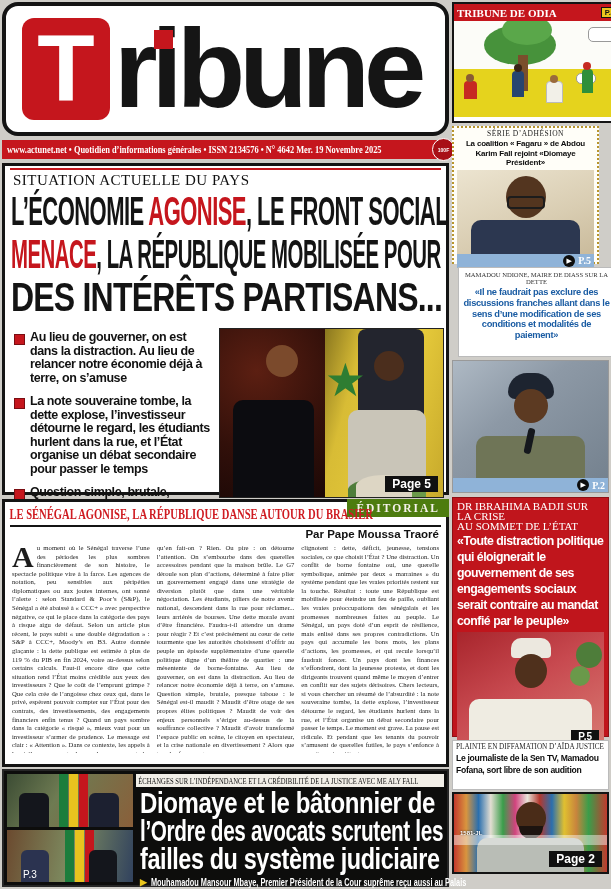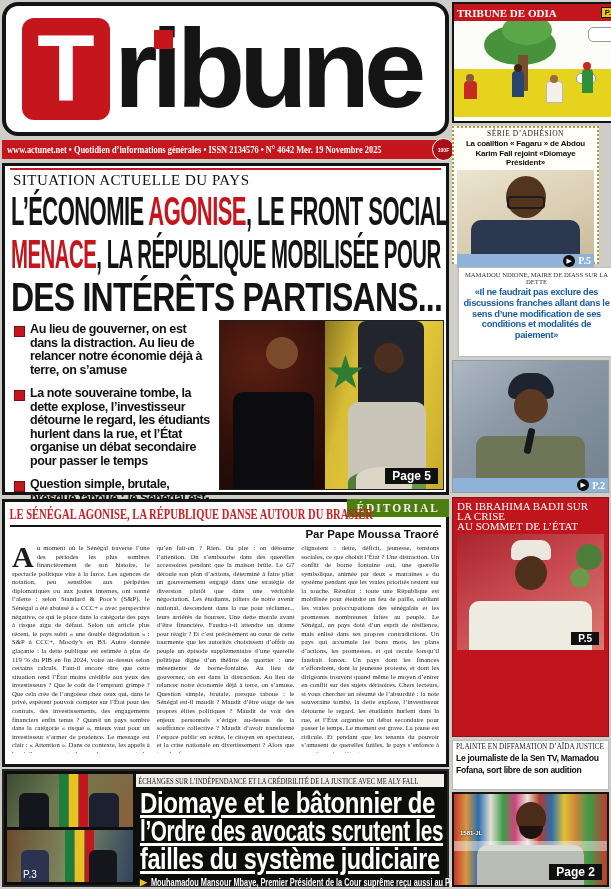--- a/index.html
+++ b/index.html
@@ -27,21 +27,21 @@
          border:1px solid #fff;color:#fff;font-size:5px;font-weight:bold;display:flex;align-items:center;justify-content:center;}
 
   
   #lead{left:2px;top:163px;width:447px;height:332px;}
   .red-rule{height:2px;background:#c5161d;margin:2px 5px 0;}
   .kicker-main{font-family:"Liberation Serif",serif;font-size:15px;color:#111;padding:2px 8px 0;letter-spacing:.5px;}
   #headline{padding:1px 6px 0;}
   .hl{display:block;white-space:nowrap;font-weight:bold;font-size:40px;line-height:43px;
       letter-spacing:-1px;transform-origin:0 60%;}
   .hl .d{color:#141414;} .hl .r{color:#c5161d;}
-  #lead-content{display:flex;margin-top:1px;}
+  #lead-content{display:flex;margin-top:9px;}
   #bullets{width:214px;padding:3px 4px 0 9px;box-sizing:border-box;}
   .bullet-item{display:flex;gap:5px;margin-bottom:10px;}
   .bullet-sq{flex:0 0 9px;width:9px;height:9px;background:#c5161d;border:1px solid #7a0d12;margin-top:3px;}
   .bullet-text{font-weight:bold;font-size:12.5px;line-height:13.5px;letter-spacing:-.4px;color:#111;}
   #lead-photo{position:relative;flex:1;height:168px;display:flex;border:1px solid #222;margin-right:2px;}
   .pl{width:47%;background:radial-gradient(circle at 35% 25%,#5c1f12 0%,#32100a 55%,#1c0806 100%);position:relative;overflow:hidden;}
   .pr{flex:1;background:linear-gradient(105deg,#8a771f 0%,#d8bc35 25%,#e6ca3a 60%,#c7a92c 100%);position:relative;overflow:hidden;}
   .head{position:absolute;border-radius:50%;}
   .torso{position:absolute;border-radius:10px 10px 0 0;}
   .star{position:absolute;left:0;top:28px;color:#2e7d32;font-size:46px;line-height:46px;}
@@ -69,21 +69,21 @@
   #bphotos{position:absolute;left:3px;top:3px;width:126px;height:108px;display:flex;flex-direction:column;gap:3px;}
   .bp{flex:1;position:relative;overflow:hidden;}
   .bp1{background:linear-gradient(120deg,#3c4c34 0%,#6e7b52 40%,#8a5f3a 100%);}
   .bp2{background:linear-gradient(100deg,#6b4a2f 0%,#7d8b60 50%,#31425e 100%);}
   .flagstripe{position:absolute;top:0;width:9px;height:100%;}
   .fig{position:absolute;bottom:0;border-radius:6px 6px 0 0;background:#14161c;}
   .p3{position:absolute;left:16px;bottom:2px;color:#fff;font-weight:normal;font-size:10px;}
   #bmain{position:absolute;left:132px;top:3px;right:3px;bottom:3px;}
   .bkicker{background:#f2efe8;color:#111;height:13px;display:flex;align-items:center;overflow:hidden;}
   .bkicker .fit{font-family:"Liberation Serif",serif;font-size:8.6px;padding-left:3px;}
-  .bhl{color:#fff;font-weight:bold;padding:2px 0 0 4px;text-decoration:underline;}
+  .bhl{color:#fff;font-weight:bold;padding:2px 0 0 4px;}
   .bhl .line{display:block;white-space:nowrap;font-size:30px;line-height:28px;letter-spacing:-.5px;transform-origin:0 50%;color:#fff;}
   .bsub{display:flex;align-items:center;gap:4px;color:#fff;font-weight:bold;margin:3px 0 0 4px;}
   .bsub .ptr{color:#e9c61d;font-size:9px;}
   .bsub .fit{font-size:10.5px;}
 
   
   #cartoon{left:452px;top:2px;width:172px;height:121px;border-width:2px;}
   .cart-head{background:#c5161d;height:17px;display:flex;align-items:center;justify-content:space-between;padding:0 3px;}
   .cart-title{color:#fff;font-family:"Liberation Serif",serif;font-weight:bold;font-size:11px;white-space:nowrap;}
   .cart-page{background:#e9c61d;color:#111;font-weight:bold;font-size:7.5px;padding:0 3px;border:1px solid #111;}
@@ -121,21 +121,21 @@
   .rb-kicker{font-family:"Liberation Serif",serif;font-size:11px;line-height:10px;color:#fff;}
   .rb-quote{font-weight:bold;font-size:12.3px;line-height:16px;letter-spacing:-.5px;margin-top:2px;color:#fff;}
   .rb-photo{position:relative;height:116px;margin-top:3px;background:linear-gradient(150deg,#a8252c 0%,#c84a50 45%,#d87a72 100%);overflow:hidden;}
   .leaf{position:absolute;border-radius:50%;}
 
   #fofana{left:452px;top:740px;width:157px;height:50px;background:#fff;border:1px solid #bbb;
           box-sizing:border-box;padding:2px 3px;position:absolute;}
   .fo-kicker{font-family:"Liberation Serif",serif;font-size:7.2px;color:#222;}
   .fo-head{font-weight:bold;font-size:8.6px;line-height:12px;letter-spacing:-.3px;color:#0d0d0d;margin-top:1px;}
 
-  #boat{left:452px;top:792px;width:157px;height:95px;border:2px solid #141414;box-sizing:border-box;position:absolute;overflow:hidden;
+  #boat{left:452px;top:792px;width:157px;height:82px;border:2px solid #141414;box-sizing:border-box;position:absolute;overflow:hidden;
         background:linear-gradient(90deg,#c23a2e 0%,#d9953e 8%,#2a6fae 16%,#e3ded2 24%,#3a9d4a 32%,#d2437e 40%,#e8e3d8 48%,#b3382e 56%,#2a6fae 64%,#e0c030 72%,#c8843d 80%,#3a9d4a 88%,#c23a2e 100%);}
   #boat::after{content:"";position:absolute;left:0;right:0;top:52%;height:10px;background:rgba(255,255,255,.45);}
   .boatno{position:absolute;left:6px;top:36px;color:#fff;font-size:6px;font-weight:bold;text-shadow:0 0 2px #000;}
 </style>
 </head>
 <body>
 
 <div id="page">
 
   <div class="box" id="masthead">
@@ -293,20 +293,21 @@
       <span class="circ">▶</span>
       <span class="pnum">P.2</span>
     </div>
   </div>
 
   <div id="badji-red">
     <div class="rb-kicker">
       <div>DR IBRAHIMA BADJI SUR LA CRISE</div>
       <div>AU SOMMET DE L’ÉTAT</div>
     </div>
+    <div class="rb-quote">«Toute distraction politique qui éloignerait le gouvernement de ses engagements sociaux serait contraire au mandat confié par le peuple»</div>
     <div class="rb-photo">
       <div style="position:absolute;top:6px;left:50%;transform:translateX(-50%);width:40px;height:20px;background:#ece8df;border-radius:10px 10px 4px 4px;"></div>
       <div class="head" style="width:32px;height:34px;left:50%;transform:translateX(-50%);top:22px;background:#4f301c;"></div>
       <div class="torso" style="width:84%;height:42%;left:8%;bottom:0;background:#efece2;"></div>
       <div class="leaf" style="right:2px;top:10px;width:26px;height:26px;background:#4e7d3a;"></div>
       <div class="leaf" style="right:14px;top:34px;width:20px;height:20px;background:#6a994a;"></div>
       <div class="page-label" style="font-size:10px;">P.5</div>
     </div>
   </div>
 

